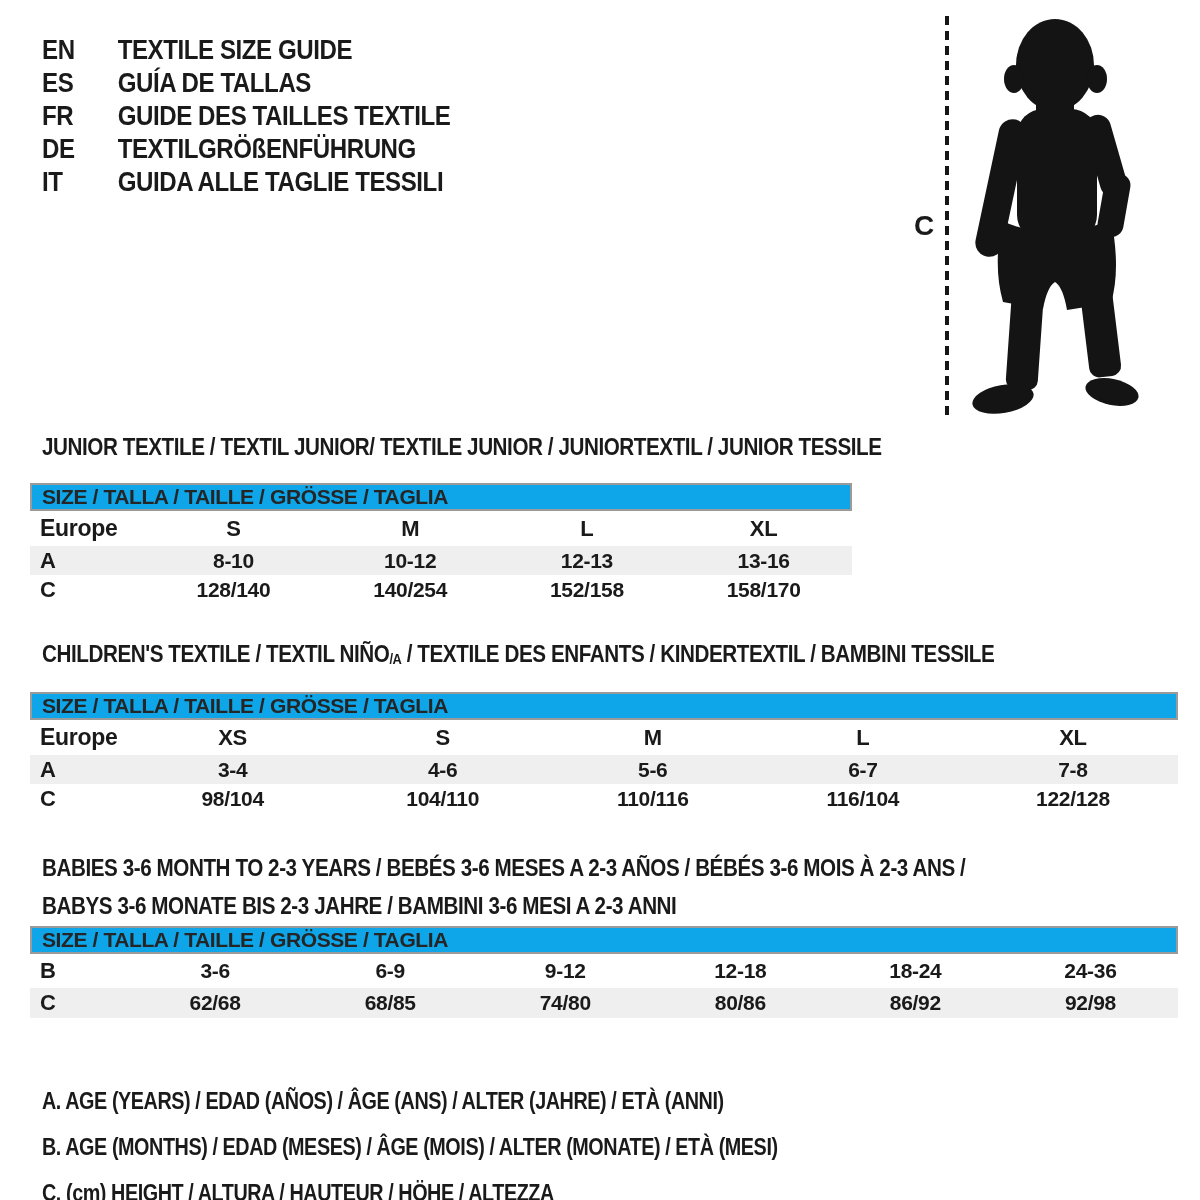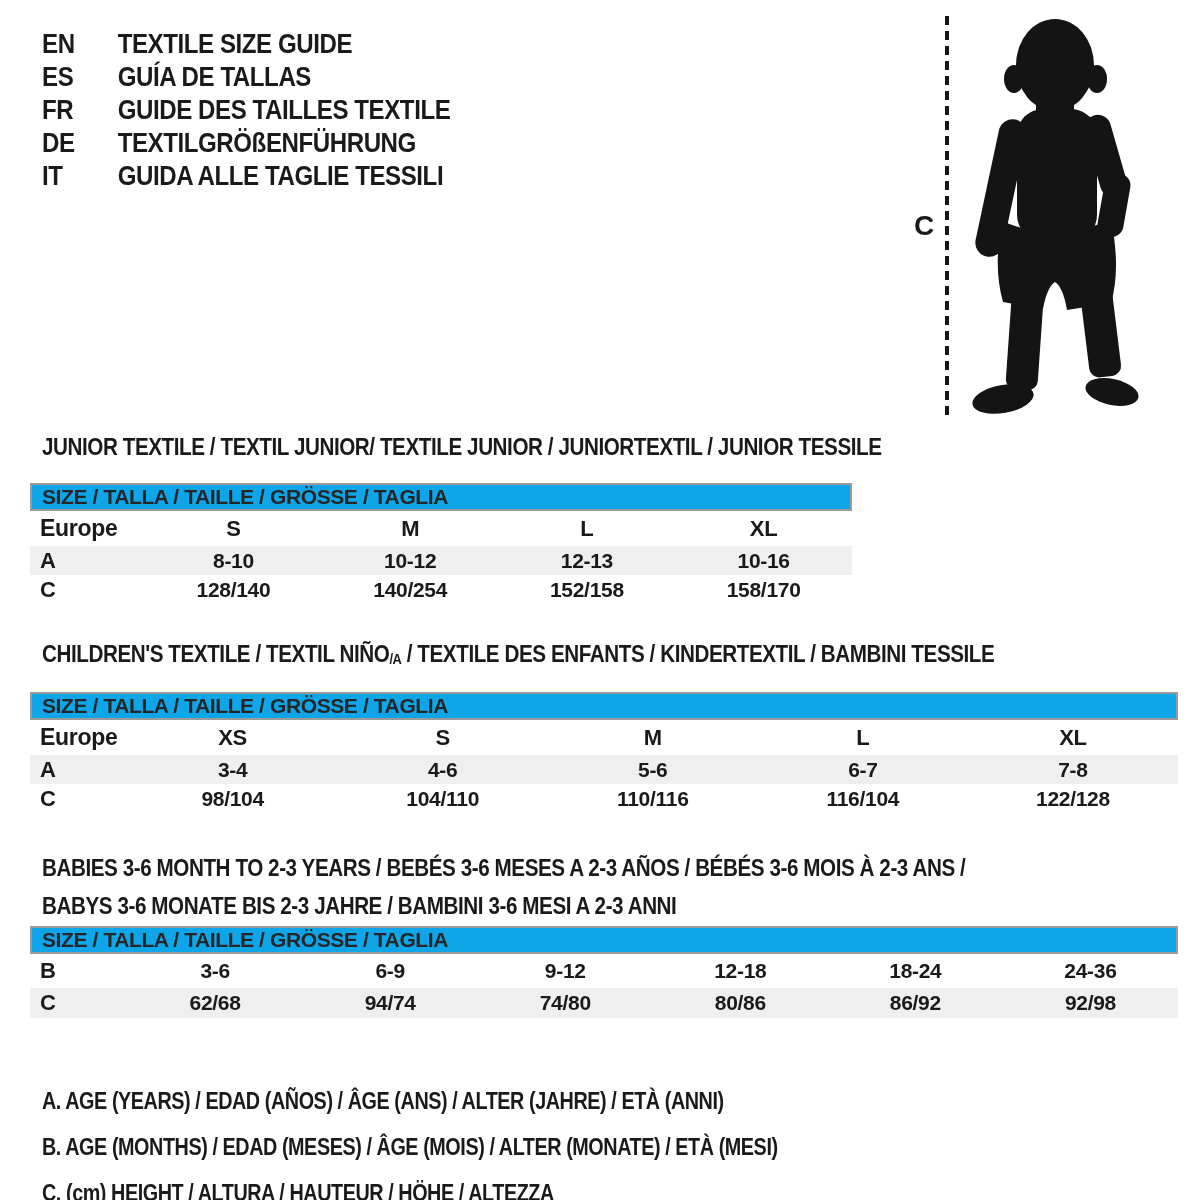--- a/index.html
+++ b/index.html
@@ -5,21 +5,21 @@
   html,body{margin:0;padding:0;}
   body{
     width:1200px;height:1200px;background:#ffffff;
     font-family:"Liberation Sans","DejaVu Sans",sans-serif;
     color:#1a1a1a;font-weight:700;overflow:hidden;
   }
   .page{position:relative;width:1200px;height:1200px;background:#fff;}
   .abs{position:absolute;}
 
   
-  .lang-list{left:42px;top:27px;}
+  .lang-list{left:42px;top:33px;}
   .lang-row{display:flex;height:33px;align-items:center;font-size:28px;
     letter-spacing:-0.5px;transform:scaleX(.86);transform-origin:0 50%;white-space:nowrap;}
   .lang-code{width:88px;flex:0 0 88px;}
 
   
   .dash-line{left:945px;top:16px;width:4px;height:400px;
     background:repeating-linear-gradient(to bottom,#161616 0 9px,transparent 9px 15px);}
   .c-label{left:914px;top:210px;font-size:28px;}
   .baby-svg{left:965px;top:15px;}
 
@@ -121,21 +121,21 @@
         <td>S</td>
         <td>M</td>
         <td>L</td>
         <td>XL</td>
       </tr>
       <tr class="shade">
         <td class="lbl">A</td>
         <td>8-10</td>
         <td>10-12</td>
         <td>12-13</td>
-        <td>10-16</td>
+        <td>13-16</td>
       </tr>
       <tr class="plain">
         <td class="lbl">C</td>
         <td>128/140</td>
         <td>140/254</td>
         <td>152/158</td>
         <td>158/170</td>
       </tr>
     </tbody>
       </table>
@@ -206,21 +206,21 @@
         <td>3-6</td>
         <td>6-9</td>
         <td>9-12</td>
         <td>12-18</td>
         <td>18-24</td>
         <td>24-36</td>
       </tr>
       <tr class="shade plain">
         <td class="lbl">C</td>
         <td>62/68</td>
-        <td>94/74</td>
+        <td>68/85</td>
         <td>74/80</td>
         <td>80/86</td>
         <td>86/92</td>
         <td>92/98</td>
       </tr>
     </tbody>
       </table>
   </div>
 
   <div class="abs legend">

